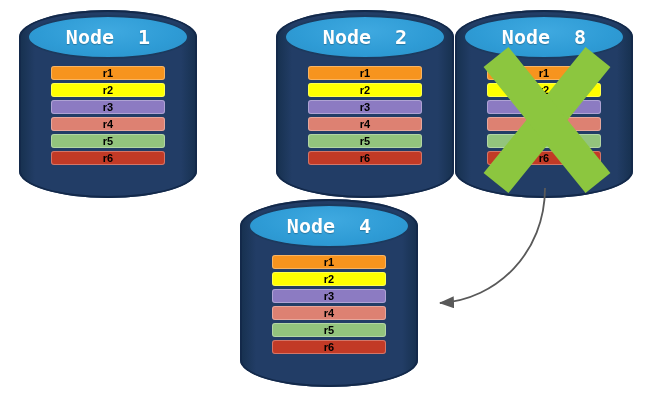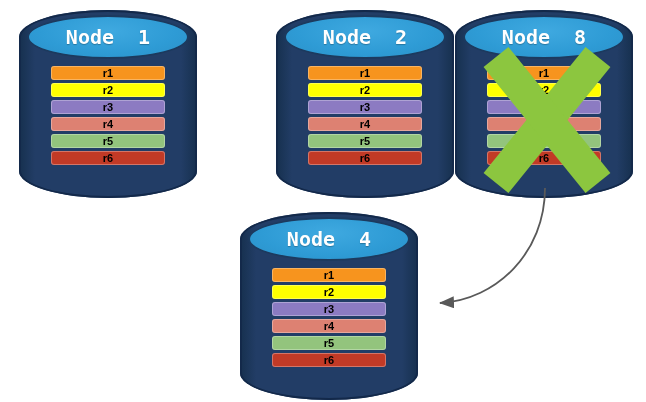--- a/index.html
+++ b/index.html
@@ -83,21 +83,21 @@
     <div class="row" style="background: rgb(221, 129, 114);">r4</div>
     <div class="row" style="background: rgb(147, 196, 125);">r5</div>
     <div class="row" style="background: rgb(194, 58, 38);">r6</div>
   </div>
   <div class="x-mark">
     <div class="x-bar x-bar-1"></div>
     <div class="x-bar x-bar-2"></div>
   </div>
 </div>
 
-<div class="node" style="left:240px;top:212px;">
+<div class="node" style="left:240px;top:199px;">
   <div class="cyl-body"></div>
   <div class="cyl-top"></div>
   <div class="node-title">Node  4</div>
   <div class="rows">
     <div class="row" style="background: rgb(247, 148, 30);">r1</div>
     <div class="row" style="background: rgb(255, 255, 0);">r2</div>
     <div class="row" style="background: rgb(140, 123, 194);">r3</div>
     <div class="row" style="background: rgb(221, 129, 114);">r4</div>
     <div class="row" style="background: rgb(147, 196, 125);">r5</div>
     <div class="row" style="background: rgb(194, 58, 38);">r6</div>

